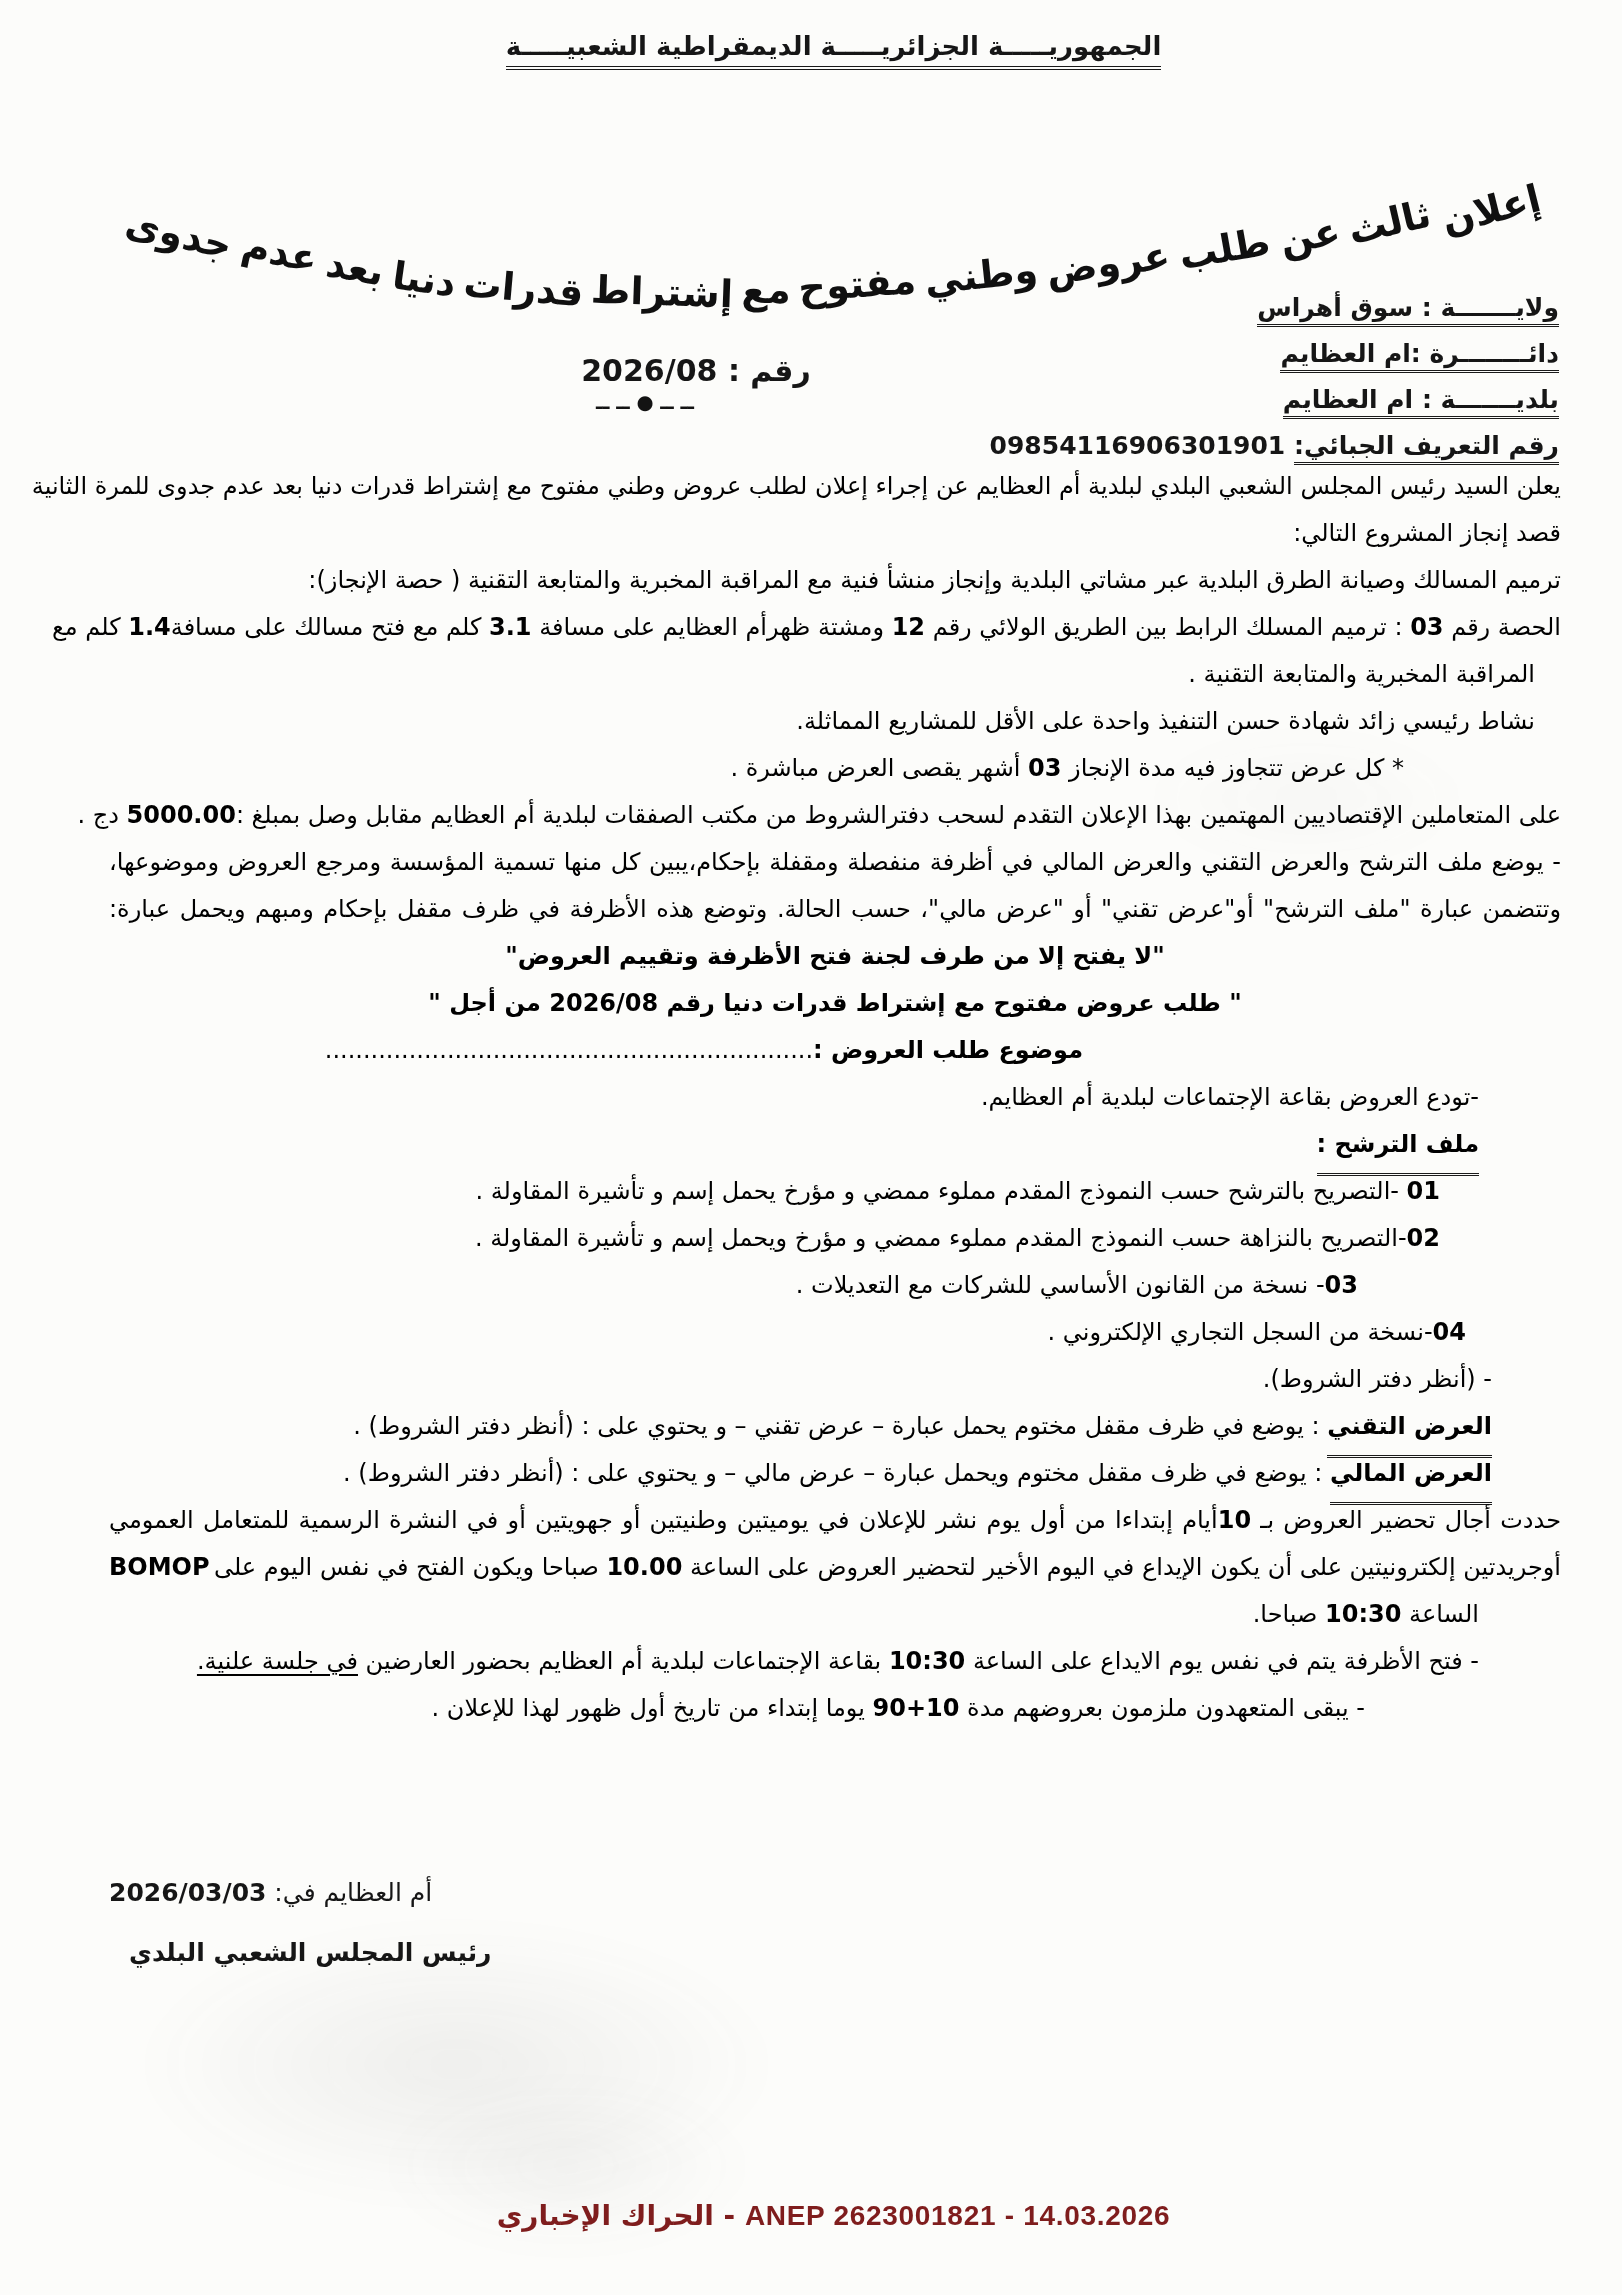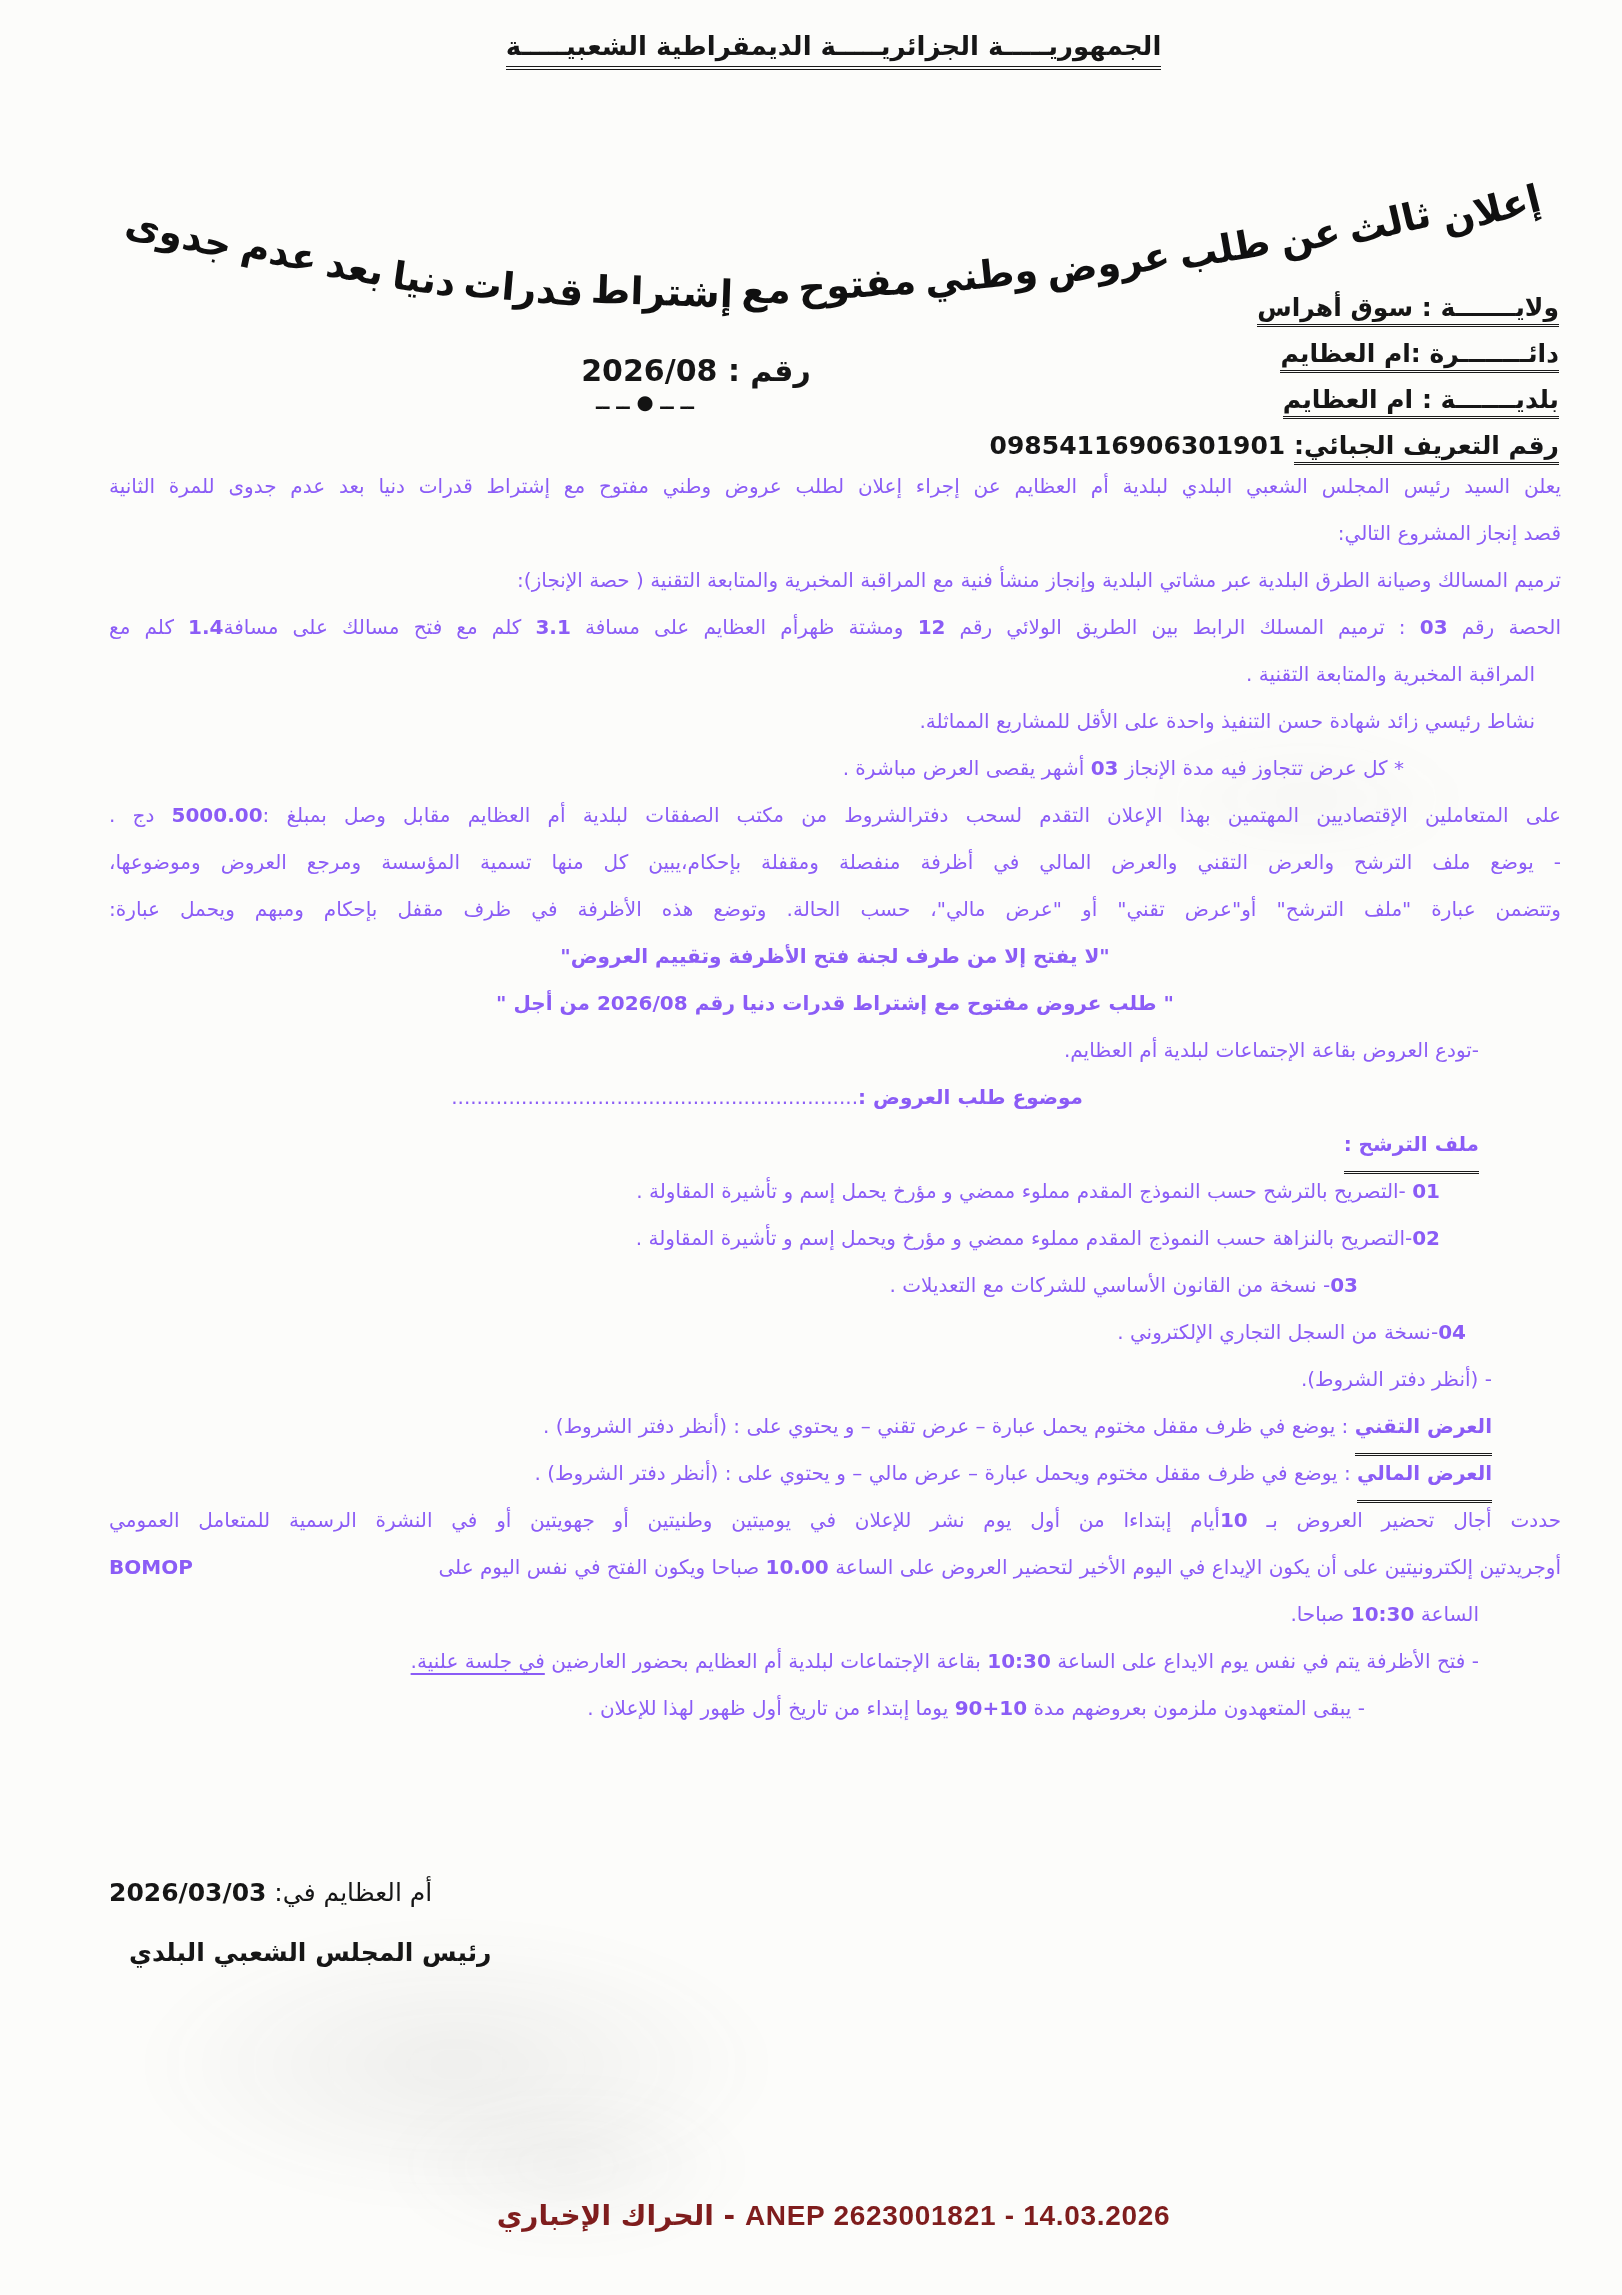--- a/index.html
+++ b/index.html
@@ -49,21 +49,21 @@
   .info-block{
     position:absolute;top:293px;right:64px;direction:rtl;text-align:right;
     font-size:25px;font-weight:700;
   }
   .info-block .il{height:46px;white-space:nowrap;}
   .info-block .uu{border-bottom:3.9px double #1b1b1b;padding-bottom:2px;}
   .nif-num{font-weight:700;letter-spacing:0.7px;}
   
   .body-col{
     position:absolute;top:463px;left:65px;right:62px;
-    direction:rtl;font-size:20px;color:#8b5cf6;
+    direction:rtl;font-size:24px;color:#000000;
   }
   .bl{height:47px;line-height:47px;text-align:right;white-space:nowrap;}
   .js{text-align:justify;text-align-last:justify;}
   .ctr{text-align:center;}
   .bld{font-weight:700;}
   .b{font-weight:700;}
   .u{text-decoration:underline;text-decoration-thickness:2px;text-underline-offset:5.2px;}
   .lbl-u{border-bottom:3.3px double #1b1b1b;padding-bottom:15px;font-weight:700;text-align:right;}
   .ind40 {padding-right:26px;}
   .ind105{padding-right:69px;}
@@ -154,22 +154,22 @@
     <div class="bl">ترميم المسالك وصيانة الطرق البلدية عبر مشاتي البلدية وإنجاز منشأ فنية مع المراقبة المخبرية والمتابعة التقنية ( حصة الإنجاز):</div>
     <div class="bl js"><span>الحصة رقم </span><span class="b">03</span><span> : ترميم المسلك الرابط بين الطريق الولائي رقم </span><span class="b">12</span><span> ومشتة ظهرأم العظايم على مسافة </span><span class="b">3.1</span><span> كلم مع فتح مسالك على مسافة</span><span class="b">1.4</span><span> كلم مع</span></div>
     <div class="bl ind40">المراقبة المخبرية والمتابعة التقنية .</div>
     <div class="bl ind40">نشاط رئيسي زائد شهادة حسن التنفيذ واحدة على الأقل للمشاريع المماثلة.</div>
     <div class="bl ind240"><span>* كل عرض تتجاوز فيه مدة الإنجاز </span><span class="b">03</span><span> أشهر يقصى العرض مباشرة .</span></div>
     <div class="bl js"><span>على المتعاملين الإقتصاديين المهتمين بهذا الإعلان التقدم لسحب دفترالشروط من مكتب الصفقات لبلدية أم العظايم مقابل وصل بمبلغ :</span><span class="b">5000.00</span><span> دج .</span></div>
     <div class="bl js">- يوضع ملف الترشح والعرض التقني والعرض المالي في أظرفة منفصلة ومقفلة بإحكام،يبين كل منها تسمية المؤسسة ومرجع العروض وموضوعها،</div>
     <div class="bl js">وتتضمن عبارة "ملف الترشح" أو"عرض تقني" أو "عرض مالي"، حسب الحالة. وتوضع هذه الأظرفة في ظرف مقفل بإحكام ومبهم ويحمل عبارة:</div>
     <div class="bl ctr bld">"لا يفتح إلا من طرف لجنة فتح الأظرفة وتقييم العروض"</div>
     <div class="bl ctr bld"><span>" طلب عروض مفتوح مع إشتراط قدرات دنيا رقم </span><span class="b">2026/08</span><span> من أجل "</span></div>
+    <div class="bl ind730"><span class="b">موضوع طلب العروض :</span><span>................................................................</span></div>
     <div class="bl ind125">-تودع العروض بقاعة الإجتماعات لبلدية أم العظايم.</div>
-    <div class="bl ind730"><span class="b">موضوع طلب العروض :</span><span>................................................................</span></div>
     <div class="bl ind125">
       <span class="lbl-u">ملف الترشح :</span>
     </div>
     <div class="bl ind185"><span class="b">01</span><span> -التصريح بالترشح حسب النموذج المقدم مملوء  ممضي و مؤرخ يحمل إسم و تأشيرة المقاولة .</span></div>
     <div class="bl ind185"><span class="b">02</span><span>-التصريح بالنزاهة حسب النموذج المقدم مملوء ممضي و مؤرخ ويحمل إسم و تأشيرة المقاولة .</span></div>
     <div class="bl ind310"><span class="b">03</span><span>- نسخة من القانون الأساسي  للشركات مع التعديلات .</span></div>
     <div class="bl ind145"><span class="b">04</span><span>-نسخة من السجل التجاري الإلكتروني .</span></div>
     <div class="bl ind105">- (أنظر دفتر الشروط).</div>
     <div class="bl ind105">
       <span class="lbl-u">العرض التقني</span><span> : يوضع في ظرف مقفل مختوم يحمل عبارة – عرض تقني – و يحتوي على : (أنظر دفتر الشروط) .</span>

